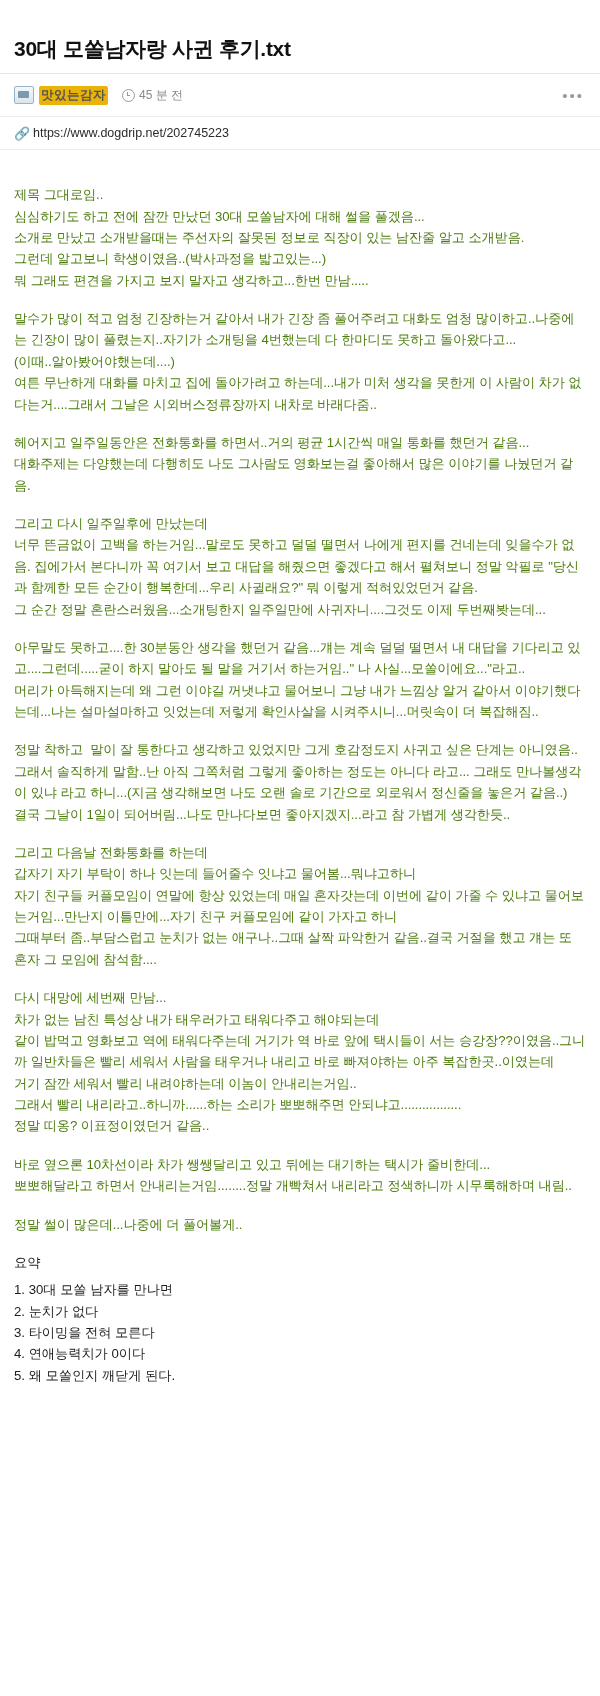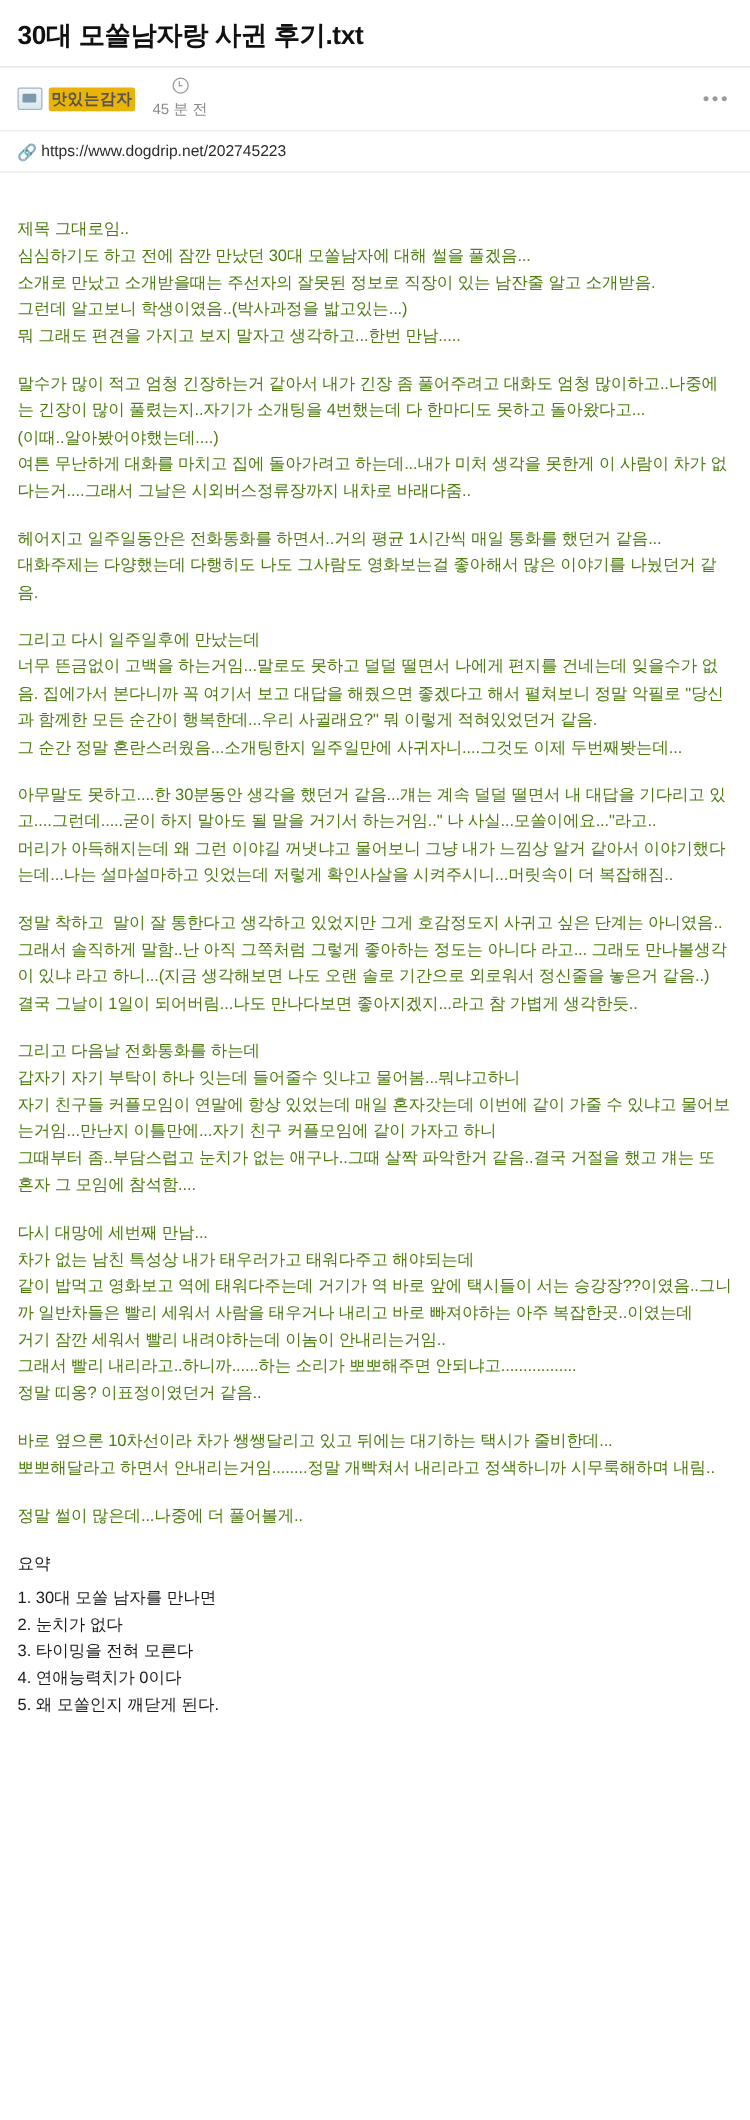--- a/index.html
+++ b/index.html
@@ -12,20 +12,21 @@
     font-family: "Liberation Sans", "DejaVu Sans", sans-serif;
     color: #1a1a1a;
     -webkit-font-smoothing: antialiased;
   }
   .page {
     width: 600px;
     box-sizing: border-box;
     background: #ffffff;
     position: relative;
     padding-bottom: 10px;
+    margin-top: 20px;
   }
   
   .title-bar {
     padding: 16px 14px 12px 14px;
     border-bottom: 1px solid #e3e3e3;
   }
   .title-text {
     font-size: 21px;
     font-weight: bold;
     color: #111111;
@@ -73,21 +74,20 @@
     filter: blur(0.4px);
     letter-spacing: 0.5px;
   }
   .time-group {
     display: flex;
     align-items: center;
     gap: 4px;
     margin-left: 14px;
     color: #8a8a8a;
     font-size: 12px;
-    flex-direction: column;
   }
   .clock-icon {
     width: 11px; height: 11px;
     border: 1px solid #9a9a9a;
     border-radius: 50%;
     position: relative;
     display: inline-block;
   }
   .clock-icon::before {
     content:"";

